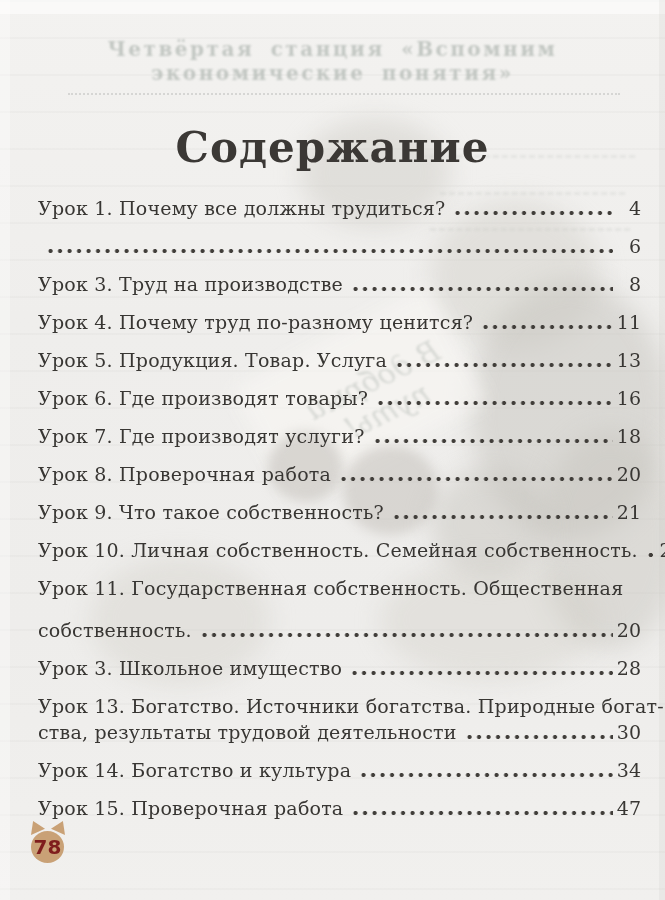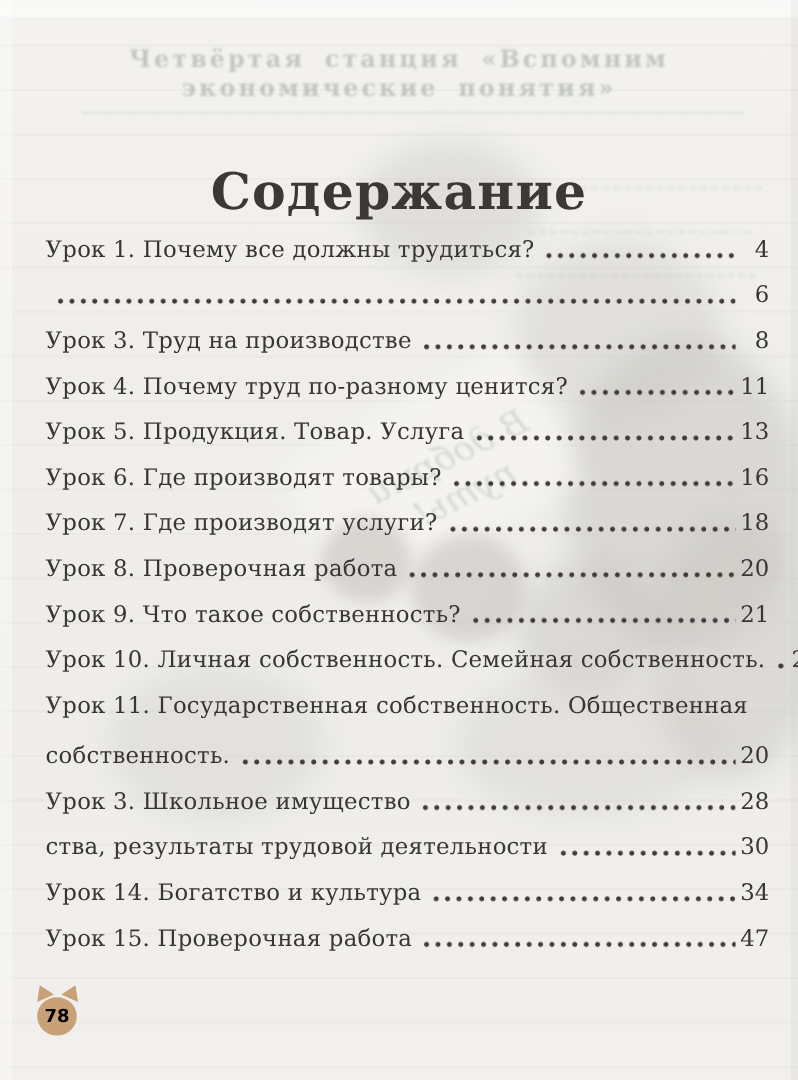--- a/index.html
+++ b/index.html
@@ -60,21 +60,21 @@
     color: #a6aea8; opacity: 0.38;
     font-style: italic; font-size: 29px; line-height: 34px;
     text-align: center;
     filter: blur(1px);
     white-space: nowrap;
   }
 
   
   .toc-title {
     position: absolute; top: 123px; left: 0; right: 0;
-    margin: 12px;
+    margin: 0;
     text-align: center;
     font-size: 42px; font-weight: bold;
     letter-spacing: 1px;
     color: #3b3835;
   }
 
   
   .toc {
     position: absolute; left: 38px; right: 24px; top: 195px;
     color: #383633;
@@ -98,21 +98,21 @@
   .badge .ear-left  { left: 1px;  top: 0; clip-path: polygon(15% 0, 100% 55%, 0 100%); }
   .badge .ear-right { right: 1px; top: 0; clip-path: polygon(85% 0, 100% 100%, 0 55%); }
   .badge .head {
     position: absolute; bottom: 0; left: 1px;
     width: 33px; height: 32px; border-radius: 50%;
     background: #c9a176;
     display: flex; align-items: center; justify-content: center;
   }
   .badge .num {
     font-family: "DejaVu Sans", "Liberation Sans", sans-serif;
-    font-weight: bold; font-size: 15px; color: #000000;
+    font-weight: bold; font-size: 20px; color: #7f1d1d;
   }
 </style>
 </head>
 <body>
 
 <div class="page">
 
   <div class="scan-bands"></div>
   <div class="edge-top"></div>
   <div class="edge-left"></div>
@@ -236,20 +236,23 @@
 
     <div class="toc-entry">
       <div class="toc-row">
         <span class="toc-label">Урок 3. Школьное имущество</span>
         <span class="toc-dots"></span>
         <span class="toc-page">28</span>
       </div>
     </div>
 
     <div class="toc-entry">
+      <div class="toc-row" style="margin-bottom:0;">
+        <span class="toc-label">Урок 13. Богатство. Источники богатства. Природные богат-</span>
+      </div>
       <div class="toc-row">
         <span class="toc-label">ства, результаты трудовой деятельности</span>
         <span class="toc-dots"></span>
         <span class="toc-page">30</span>
       </div>
     </div>
 
     <div class="toc-entry">
       <div class="toc-row">
         <span class="toc-label">Урок 14. Богатство и культура</span>

